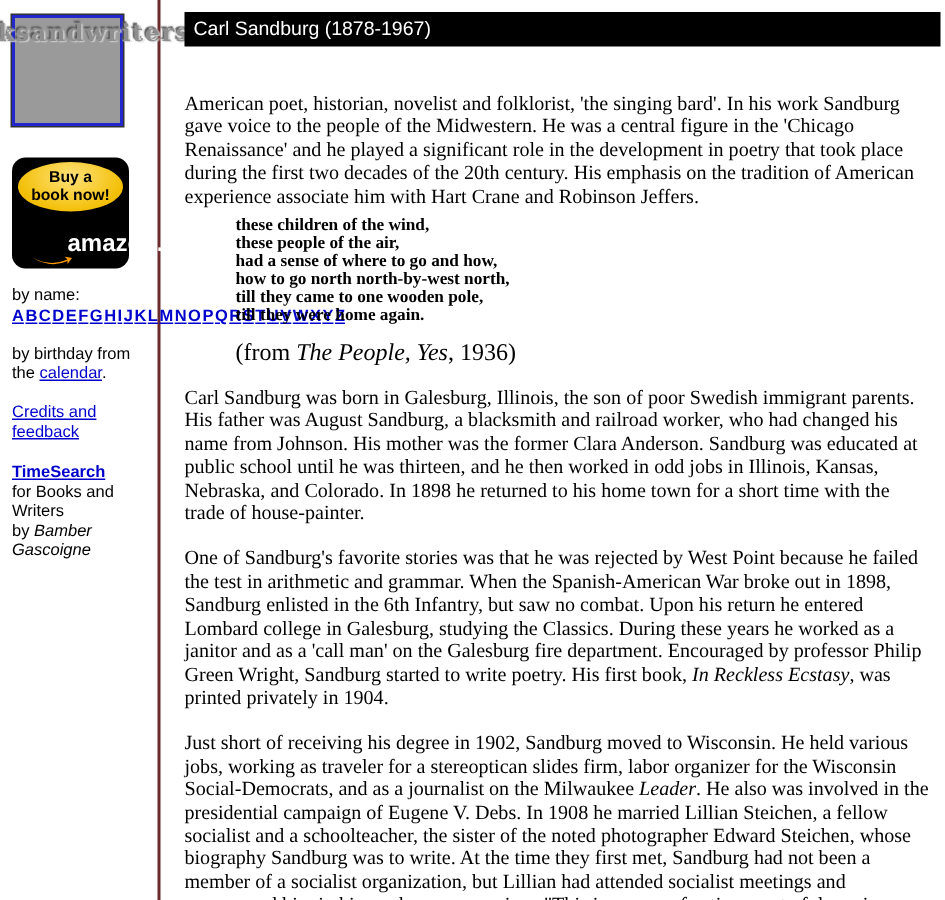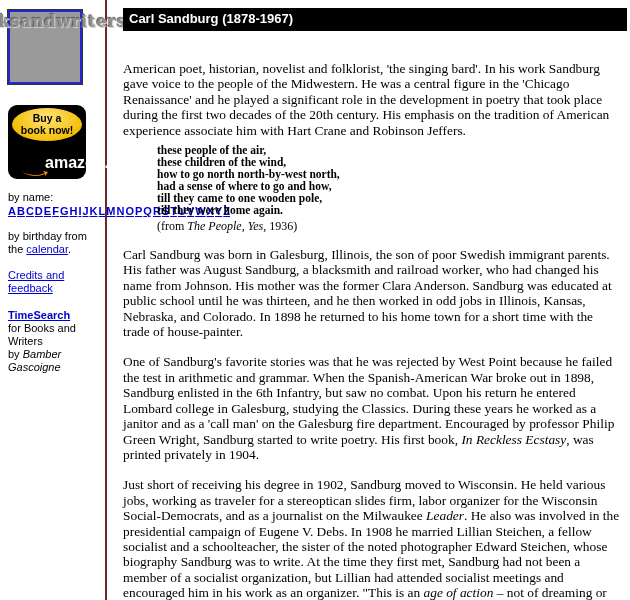--- a/index.html
+++ b/index.html
@@ -29,26 +29,26 @@
   .letters a{margin-right:1px;}
   a.link{color:#0000cc;text-decoration:underline;cursor:pointer;}
   .birthday{margin-top:12px;}
   .credits{margin-top:13px;}
   .timesearch{margin-top:14px;}
   .ts-link{font-weight:bold;}
 
   
   .main{flex:1;padding-left:16px;padding-right:9px;}
   .title-bar{margin-top:8px;margin-right:-6px;background:#000;color:#fff;
-             font-family:"Liberation Sans",sans-serif;font-weight:bold;font-size:13px;
+             font-family:"Liberation Sans",sans-serif;font-weight:normal;font-size:13px;
              padding:3px 6px 4px 6px;line-height:16px;}
   .main p{margin:15px 0 0 0;font-size:13.4px;line-height:15.4px;}
   .main p.first{margin-top:30px;}
   .poem{margin:6px 0 0 34px;font-weight:bold;font-size:11.5px;line-height:12px;}
-  .poem-source{font-weight:normal;font-size:12px;margin-top:4px;}
+  .poem-source{font-weight:normal;font-size:16px;margin-top:14px;}
 </style>
 </head>
 <body>
 
 <div class="page">
 
   <div class="sidebar">
 
     <div class="logo">
       <div>books</div>
@@ -84,24 +84,24 @@
 
   </div>
 
   <div class="main">
 
     <div class="title-bar"><span>Carl Sandburg (1878-1967)</span></div>
 
     <p class="first">American poet, historian, novelist and folklorist, 'the singing bard'. In his work Sandburg gave voice to the people of the Midwestern. He was a central figure in the 'Chicago Renaissance' and he played a significant role in the development in poetry that took place during the first two decades of the 20th century. His emphasis on the tradition of American experience associate him with Hart Crane and Robinson Jeffers.</p>
 
     <div class="poem">
+      <div>these children of the wind,</div>
       <div>these people of the air,</div>
-      <div>these children of the wind,</div>
+      <div>had a sense of where to go and how,</div>
       <div>how to go north north-by-west north,</div>
-      <div>had a sense of where to go and how,</div>
       <div>till they came to one wooden pole,</div>
       <div>till they were home again.</div>
       <div class="poem-source"><span>(from </span><i>The People, Yes</i><span>, 1936)</span></div>
     </div>
 
     <p>Carl Sandburg was born in Galesburg, Illinois, the son of poor Swedish immigrant parents. His father was August Sandburg, a blacksmith and railroad worker, who had changed his name from Johnson. His mother was the former Clara Anderson. Sandburg was educated at public school until he was thirteen, and he then worked in odd jobs in Illinois, Kansas, Nebraska, and Colorado. In 1898 he returned to his home town for a short time with the trade of house-painter.</p>
 
     <p><span>One of Sandburg's favorite stories was that he was rejected by West Point because he failed the test in arithmetic and grammar. When the Spanish-American War broke out in 1898, Sandburg enlisted in the 6th Infantry, but saw no combat. Upon his return he entered Lombard college in Galesburg, studying the Classics. During these years he worked as a janitor and as a 'call man' on the Galesburg fire department. Encouraged by professor Philip Green Wright, Sandburg started to write poetry. His first book, </span><i>In Reckless Ecstasy</i><span>, was printed privately in 1904.</span></p>
 
     <p><span>Just short of receiving his degree in 1902, Sandburg moved to Wisconsin. He held various jobs, working as traveler for a stereoptican slides firm, labor organizer for the Wisconsin Social-Democrats, and as a journalist on the Milwaukee </span><i>Leader</i><span>. He also was involved in the presidential campaign of Eugene V. Debs. In 1908 he married Lillian Steichen, a fellow socialist and a schoolteacher, the sister of the noted photographer Edward Steichen, whose biography Sandburg was to write. At the time they first met, Sandburg had not been a member of a socialist organization, but Lillian had attended socialist meetings and encouraged him in his work as an organizer. "This is an </span><i>age of action</i><span> – not of dreaming or contemplation or gratulation," she wrote in one of her letters. </span></p>

